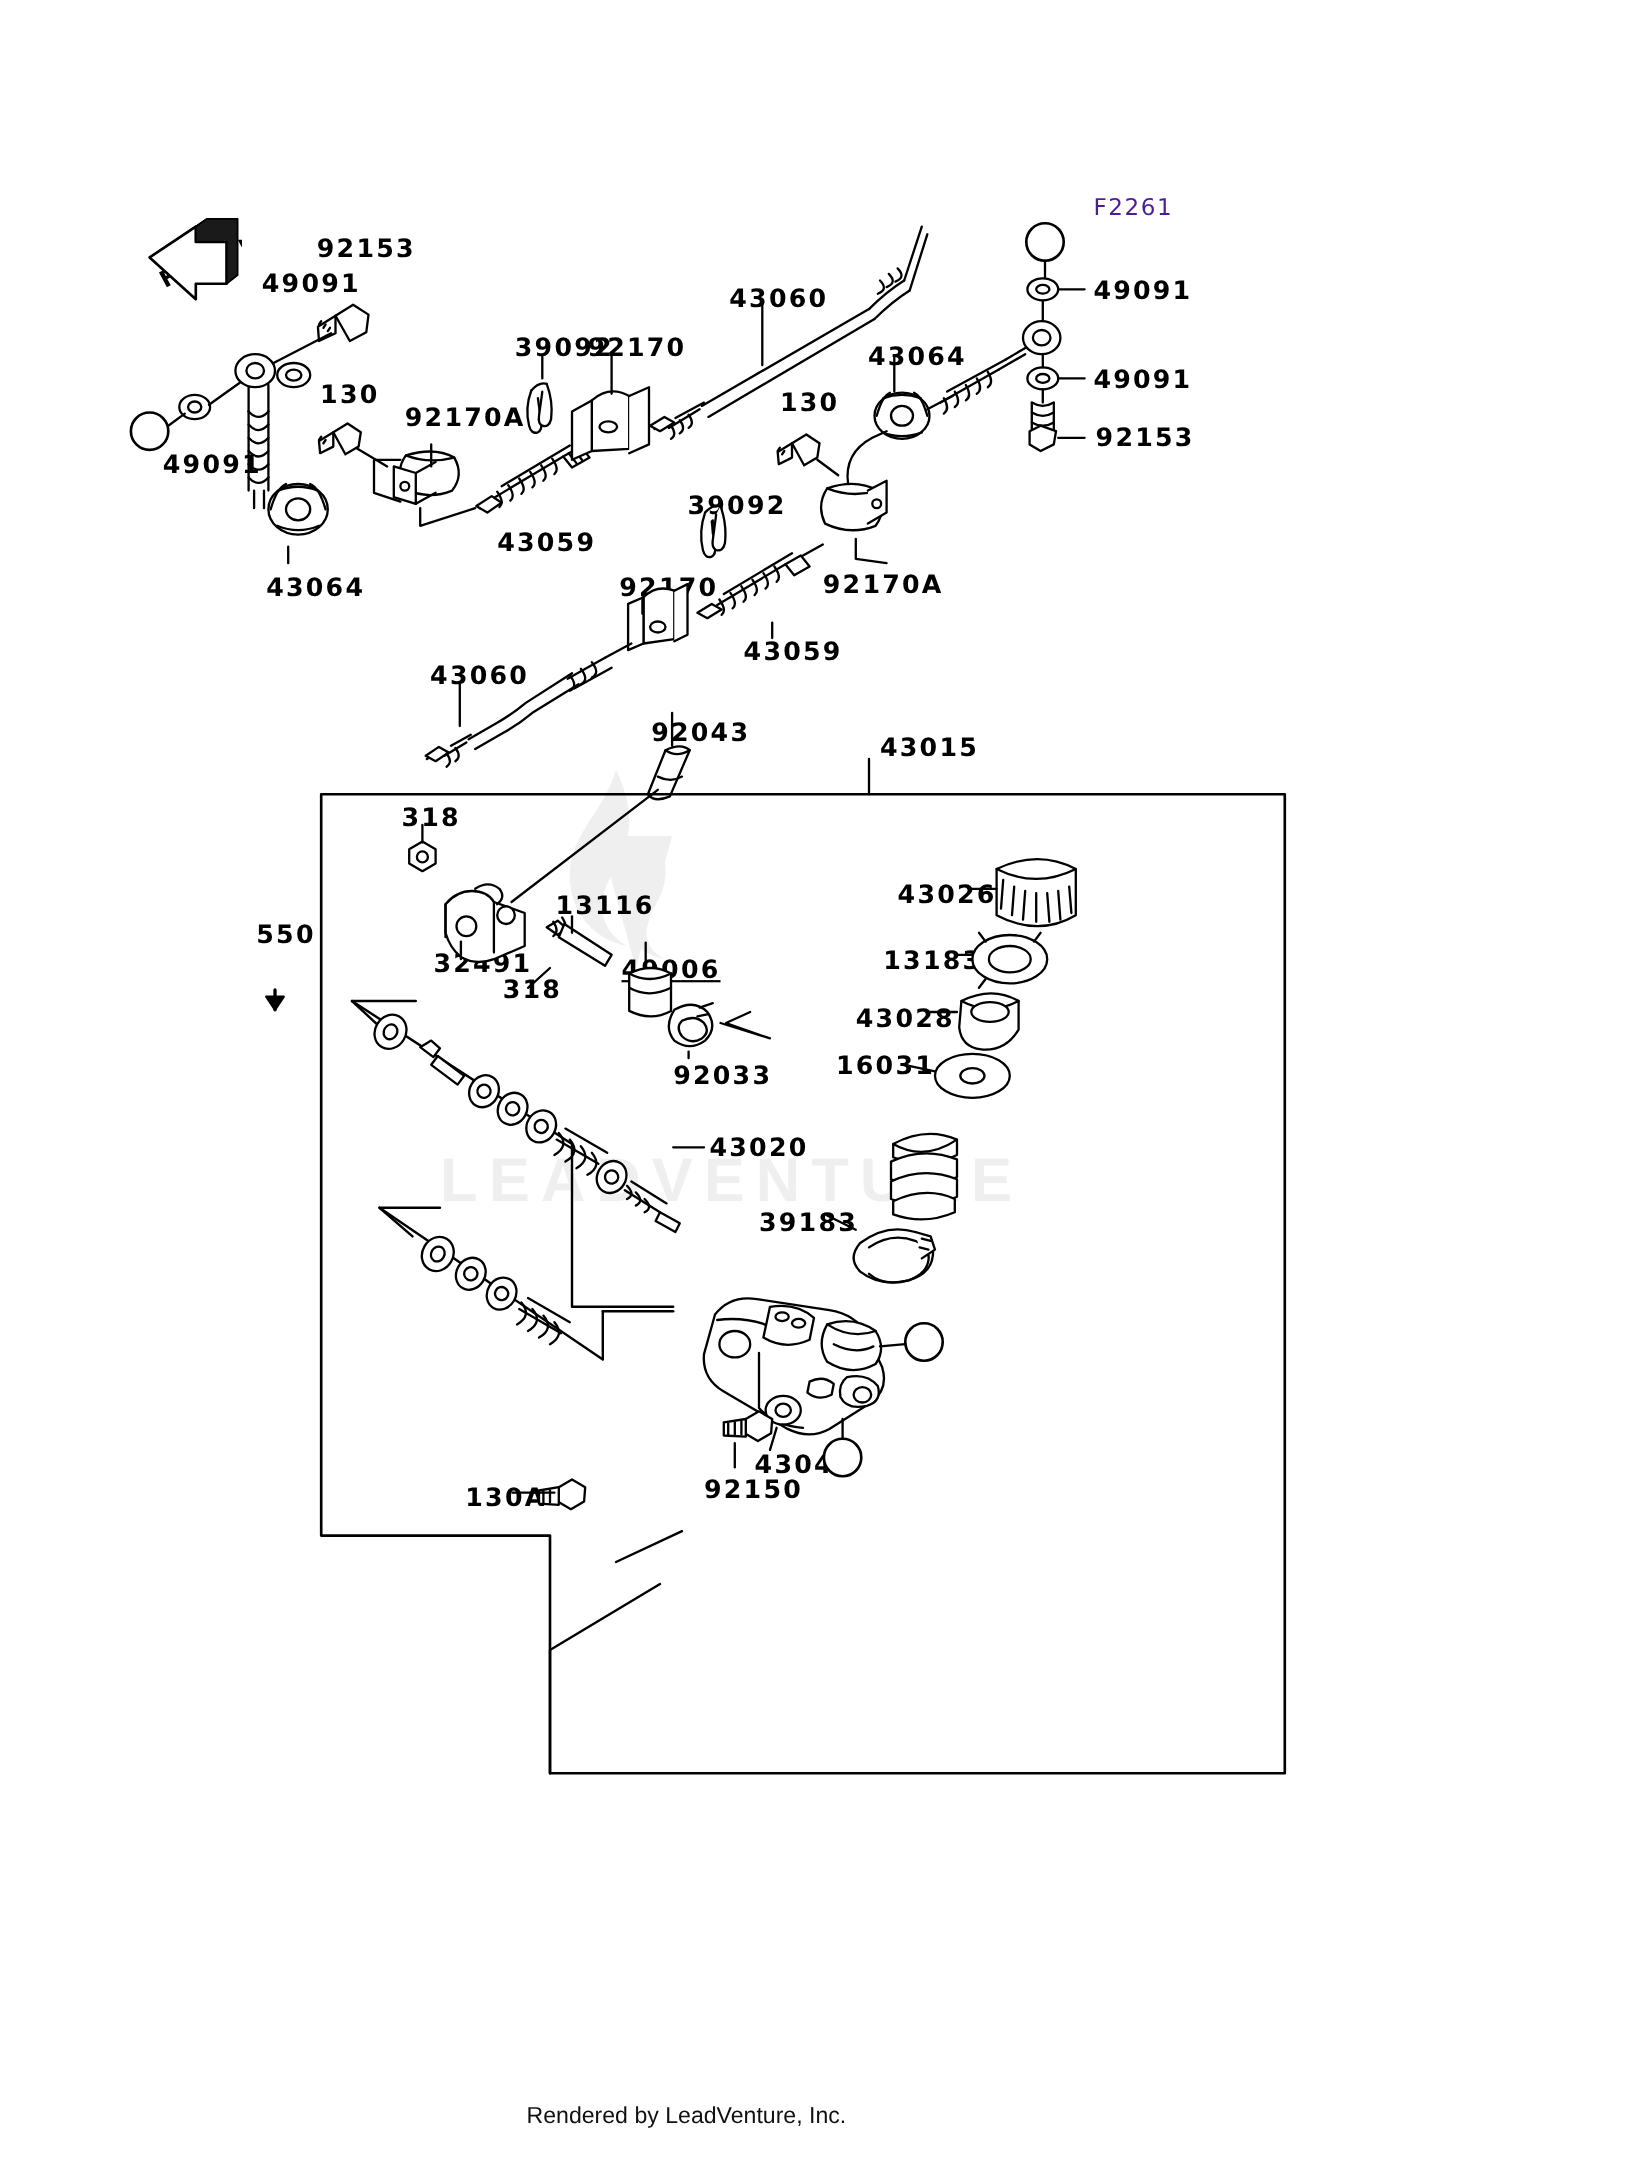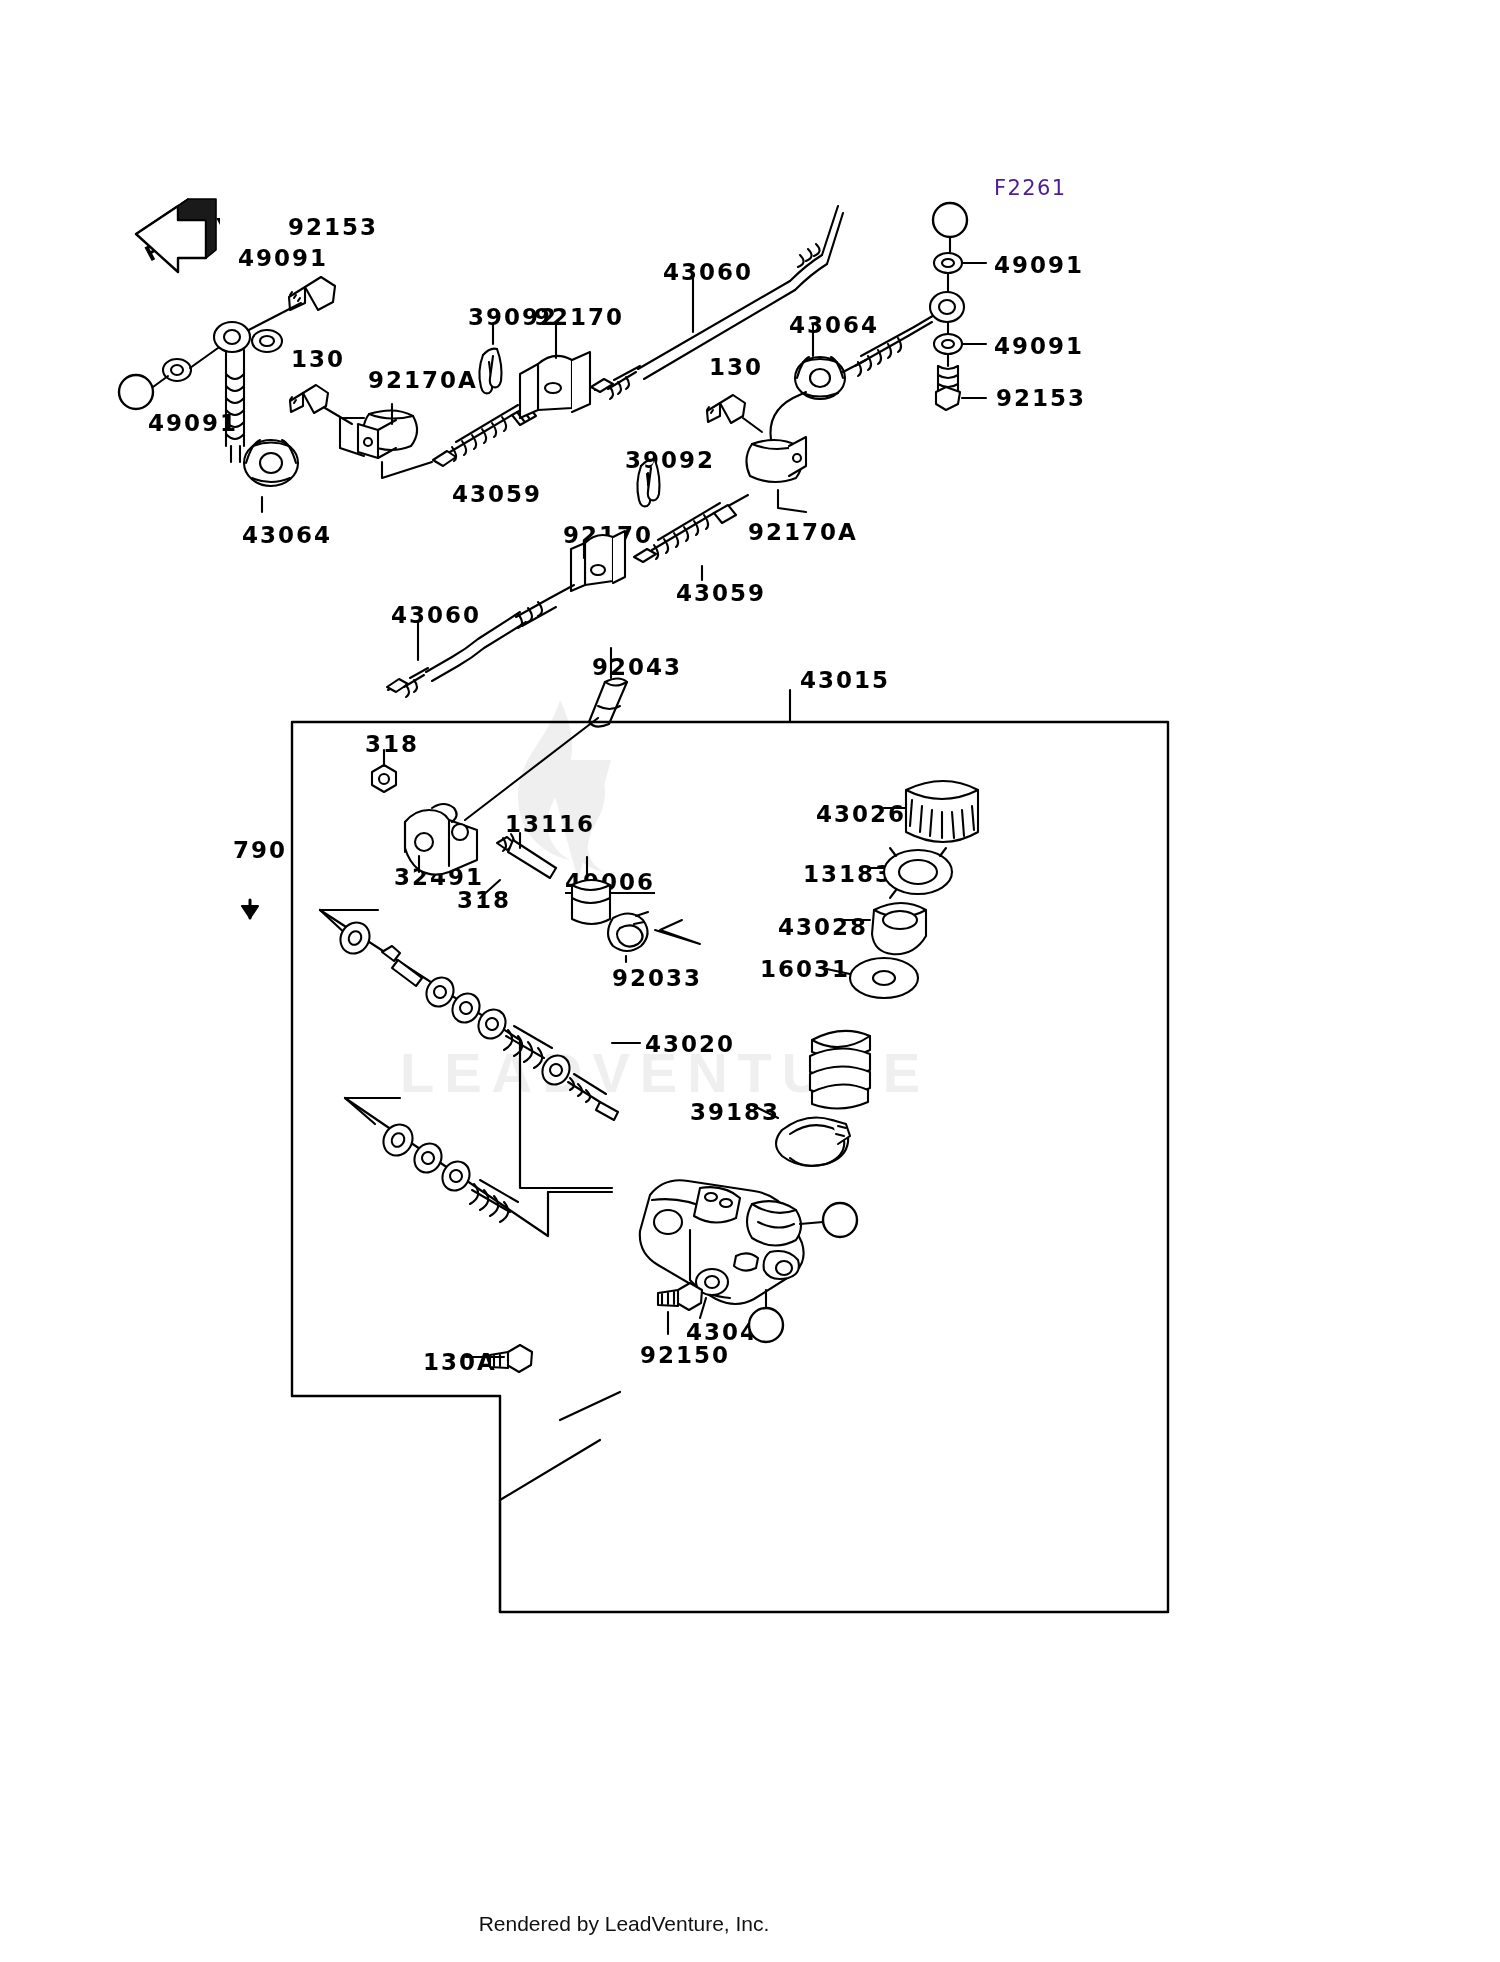--- a/index.html
+++ b/index.html
@@ -473,21 +473,21 @@
   <div class="lbl" style="left:563px;top:522px;">92170</div>
   <div class="lbl" style="left:676px;top:580px;">43059</div>
   <div class="lbl" style="left:391px;top:602px;">43060</div>
   <div class="lbl" style="left:592px;top:626px;margin-top:28px;">92043</div>
   <div class="lbl" style="left:760px;top:667px;margin-left:40px;">43015</div>
   <div class="lbl" style="left:365px;top:731px;">318</div>
   <div class="lbl" style="left:816px;top:801px;">43026</div>
   <div class="lbl" style="left:505px;top:811px;">13116</div>
   <div class="lbl" style="left:565px;top:869px;text-decoration:underline;">49006</div>
   <div class="lbl" style="left:803px;top:861px;">13183</div>
-  <div class="lbl" style="left:233px;top:837px;">790</div>
+  <div class="lbl" style="left:233px;top:837px;">550</div>
   <div class="lbl" style="left:394px;top:864px;">32491</div>
   <div class="lbl" style="left:457px;top:887px;">318</div>
   <div class="lbl" style="left:778px;top:914px;">43028</div>
   <div class="lbl" style="left:760px;top:956px;">16031</div>
   <div class="lbl" style="left:612px;top:965px;">92033</div>
   <div class="lbl" style="left:645px;top:1031px;">43020</div>
   <div class="lbl" style="left:690px;top:1099px;">39183</div>
   <div class="lbl" style="left:686px;top:1319px;">43049</div>
   <div class="lbl" style="left:640px;top:1342px;">92150</div>
   <div class="lbl" style="left:423px;top:1349px;">130A</div>

